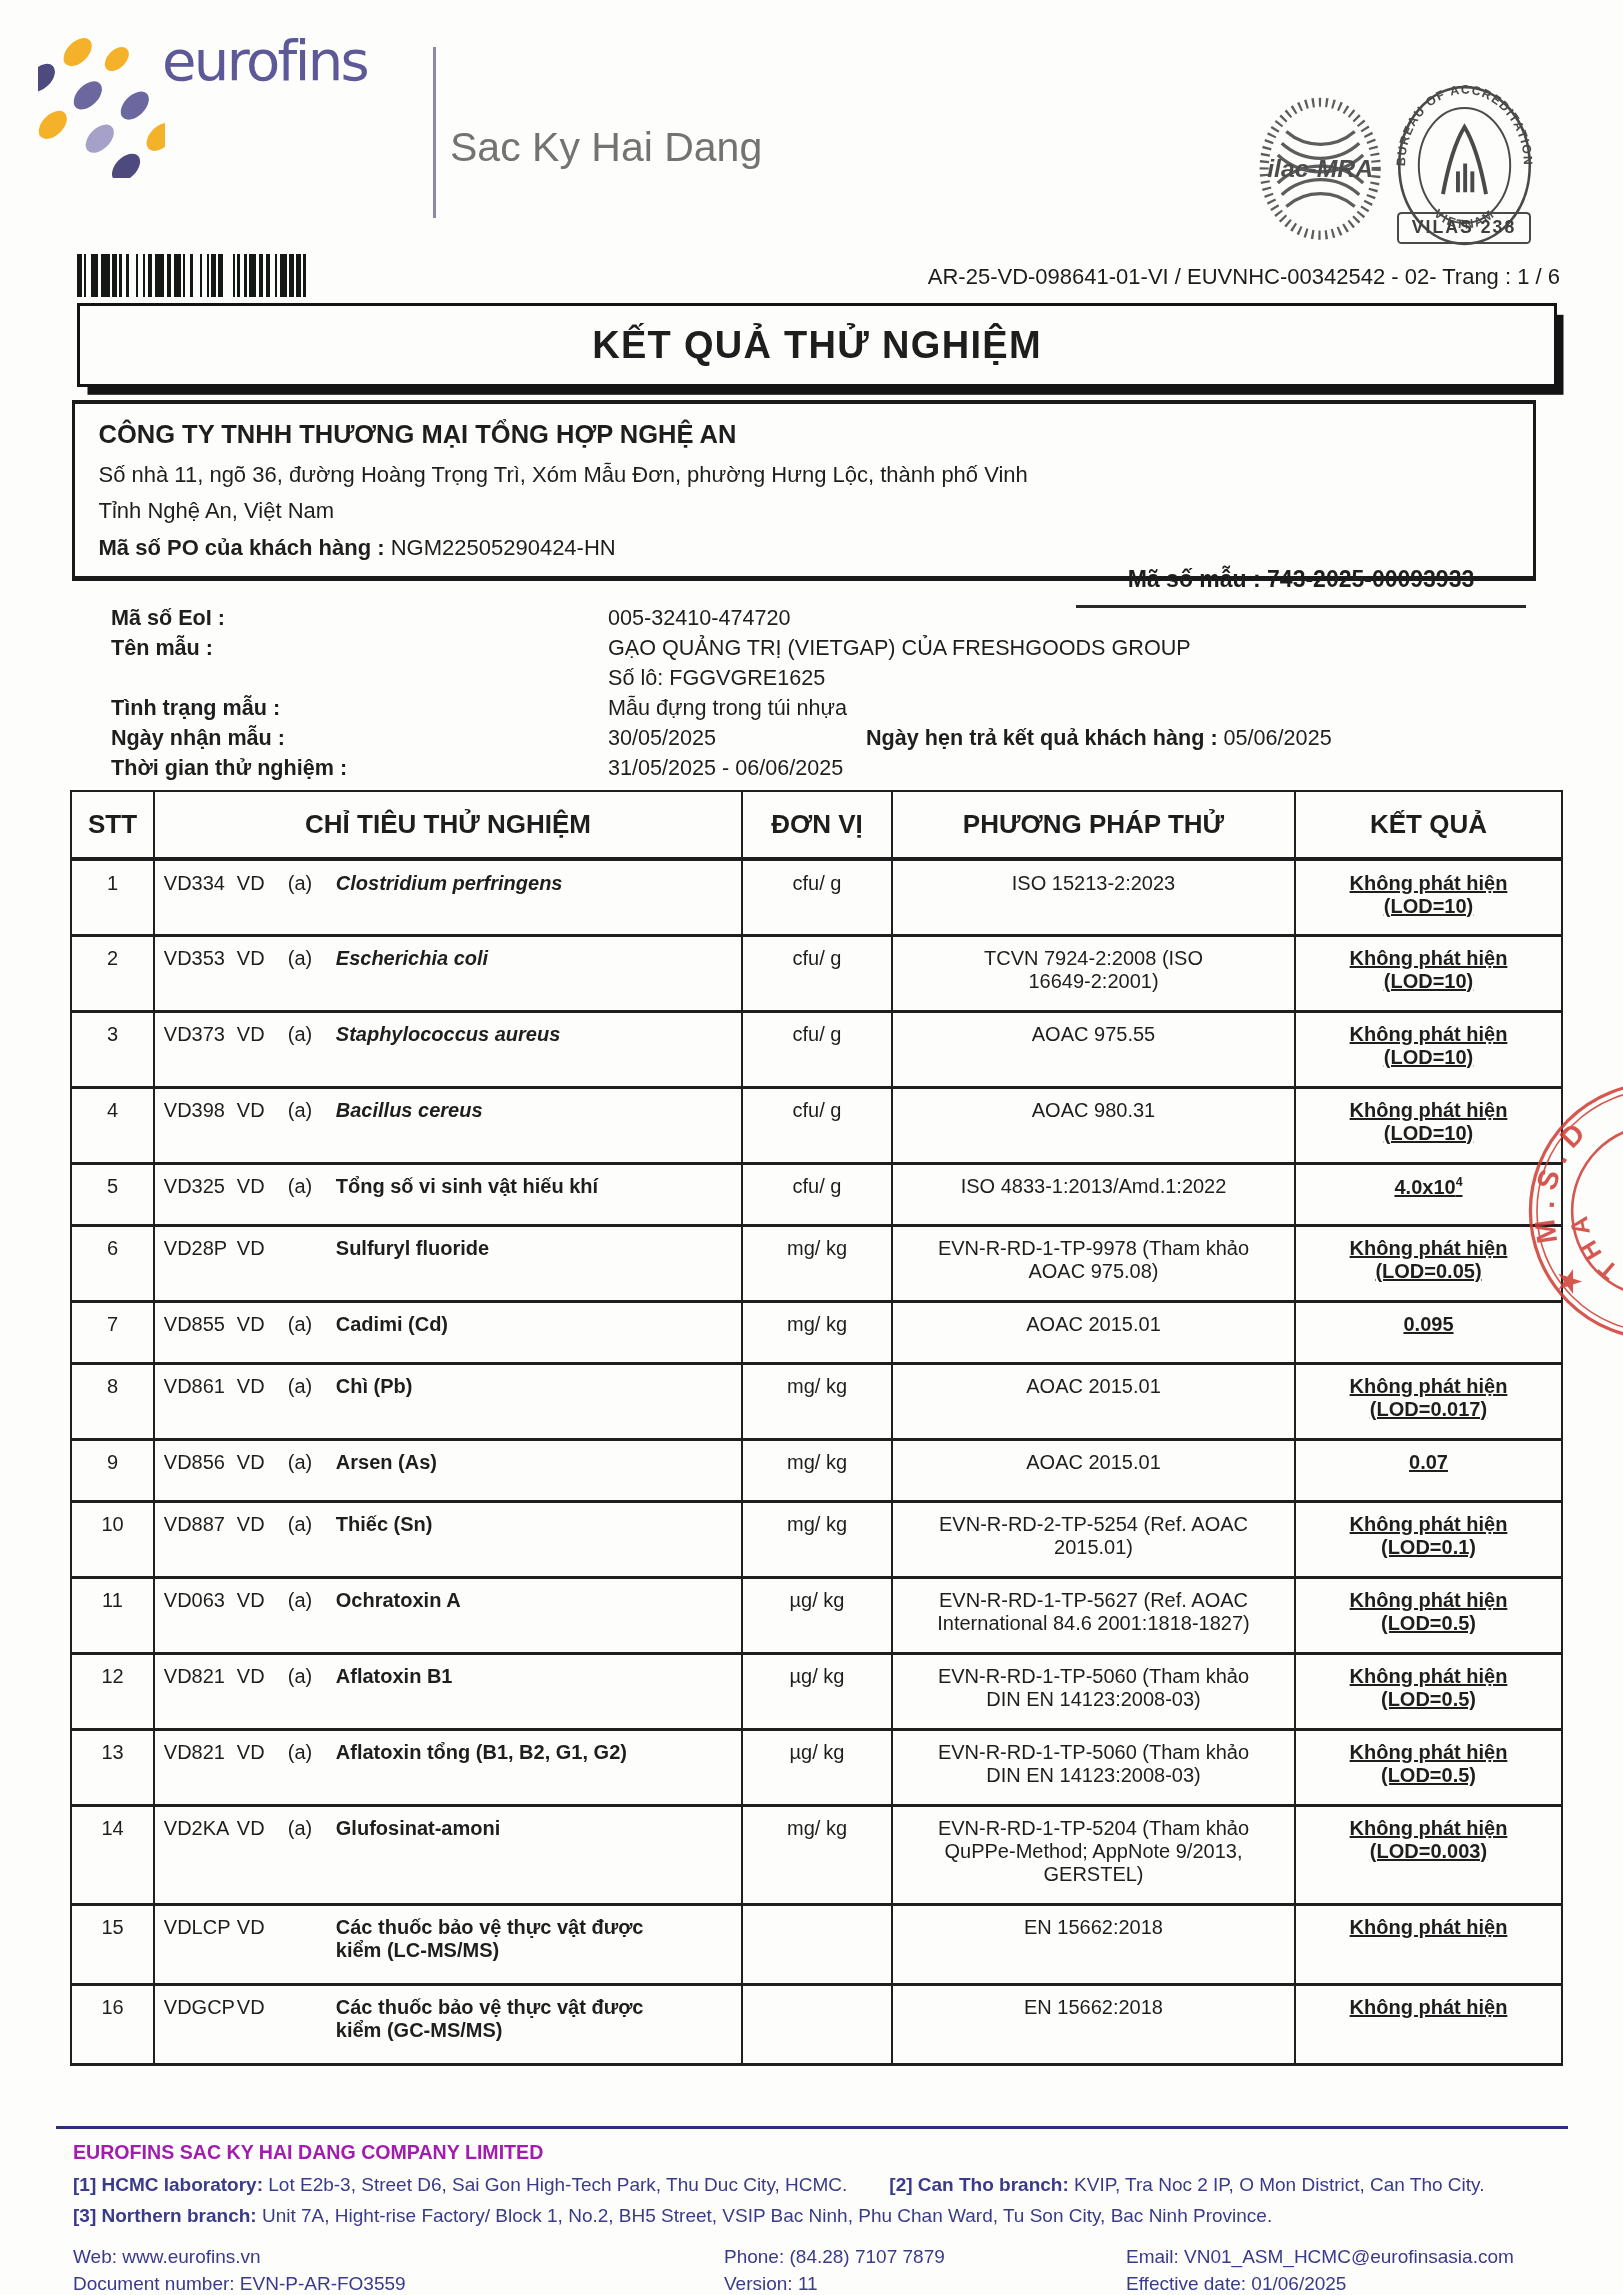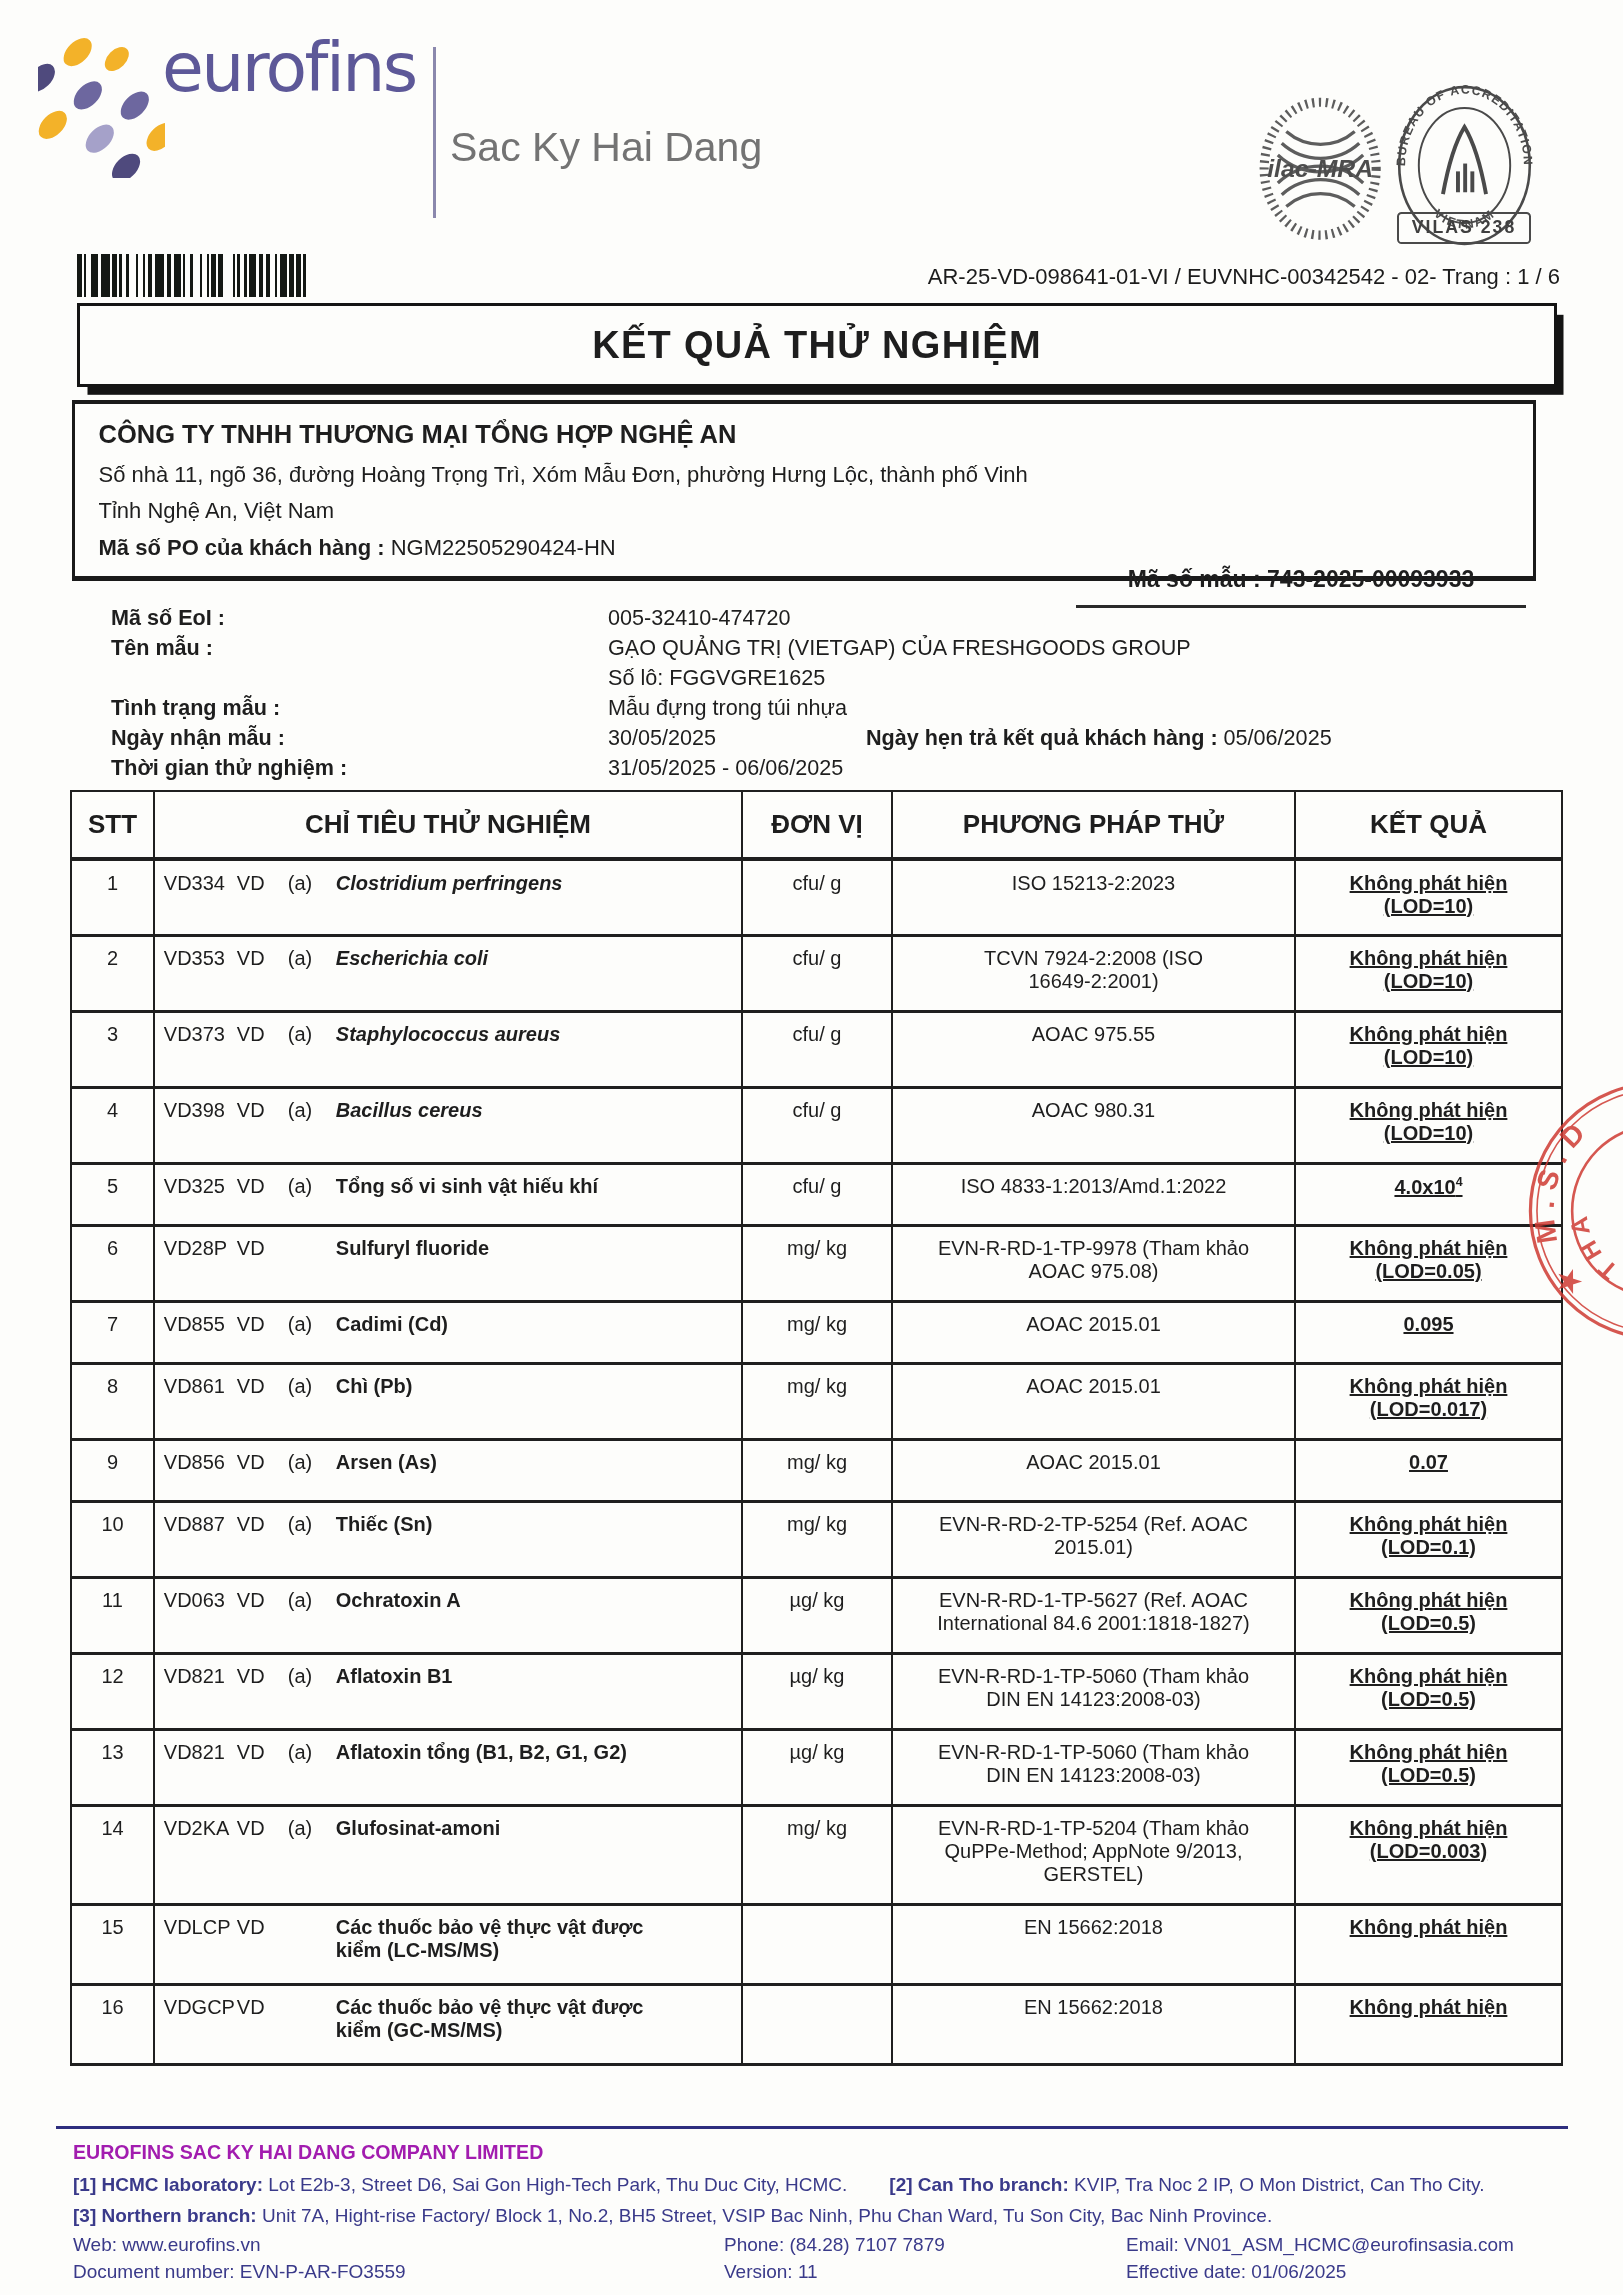--- a/index.html
+++ b/index.html
@@ -1,21 +1,21 @@
 <!DOCTYPE html>
 <html style="font-size:10.5px"><head>
 <meta charset="utf-8">
 <style>
   html,body{margin:0;padding:0;background:#888;}
   #page{
     position:relative;width:1623px;height:2295px;background:#fdfdfb;
     font-family:"Liberation Sans",sans-serif;color:#1e1e1e;overflow:hidden;
   }
   
-  .brand-word{position:absolute;left:162px;top:27.5px;font-size:68px;font-weight:500;
+  .brand-word{position:absolute;left:162px;top:27.5px;font-size:56px;font-weight:500;
     letter-spacing:-2.6px;color:#5d5898;font-family:"DejaVu Sans",sans-serif;}
   .brand-divider{position:absolute;left:433px;top:47px;width:2.6px;height:171px;background:#8b88ad;}
   .sub-brand{position:absolute;left:450px;top:124px;font-size:41px;font-weight:400;color:#737373;}
   .logo-dots{position:absolute;left:38px;top:31px;}
   .stamp-gray{position:absolute;}
   .vilas-box{position:absolute;left:1397px;top:212px;width:130px;height:27.5px;border:2px solid #4a4a4a;
     border-radius:4.6px;display:flex;align-items:center;justify-content:center;font-size:17.7px;
     font-weight:700;color:#3f3f3f;letter-spacing:2px;}
   .barcode{position:absolute;left:77px;top:254px;height:43px;display:flex;align-items:stretch;}
   .barcode div{height:100%;}
@@ -64,21 +64,21 @@
   sup{font-size:0.62em;}
   
   .red-stamp{position:absolute;left:1520px;top:1077px;}
   
   .footer-rule{position:absolute;left:56px;top:2126px;width:1512px;height:3.3px;background:#2e2e7e;}
   .footer{position:absolute;left:73px;top:2141px;width:1491px;color:#3a3a8a;font-size:19px;}
   .footer .f-head{font-size:19.6px;font-weight:700;margin-bottom:9.2px;color:#a21caf;}
   .footer .f-line{margin-bottom:6.5px;line-height:24px;}
   .f-gap{display:inline-block;width:42px;}
   .f-cols{position:relative;height:24px;margin-top:2.6px;}
-  .f-cols span{position:absolute;top:0;}
+  .f-cols span{position:absolute;top:12px;}
   .f-c1{left:0;}
   .f-c2{left:651px;}
   .f-c3{left:1053px;}
 </style>
 </head>
 <body>
 
 <div id="page">
 
   <svg class="logo-dots" width="127" height="147" viewBox="0 0 195 225">

